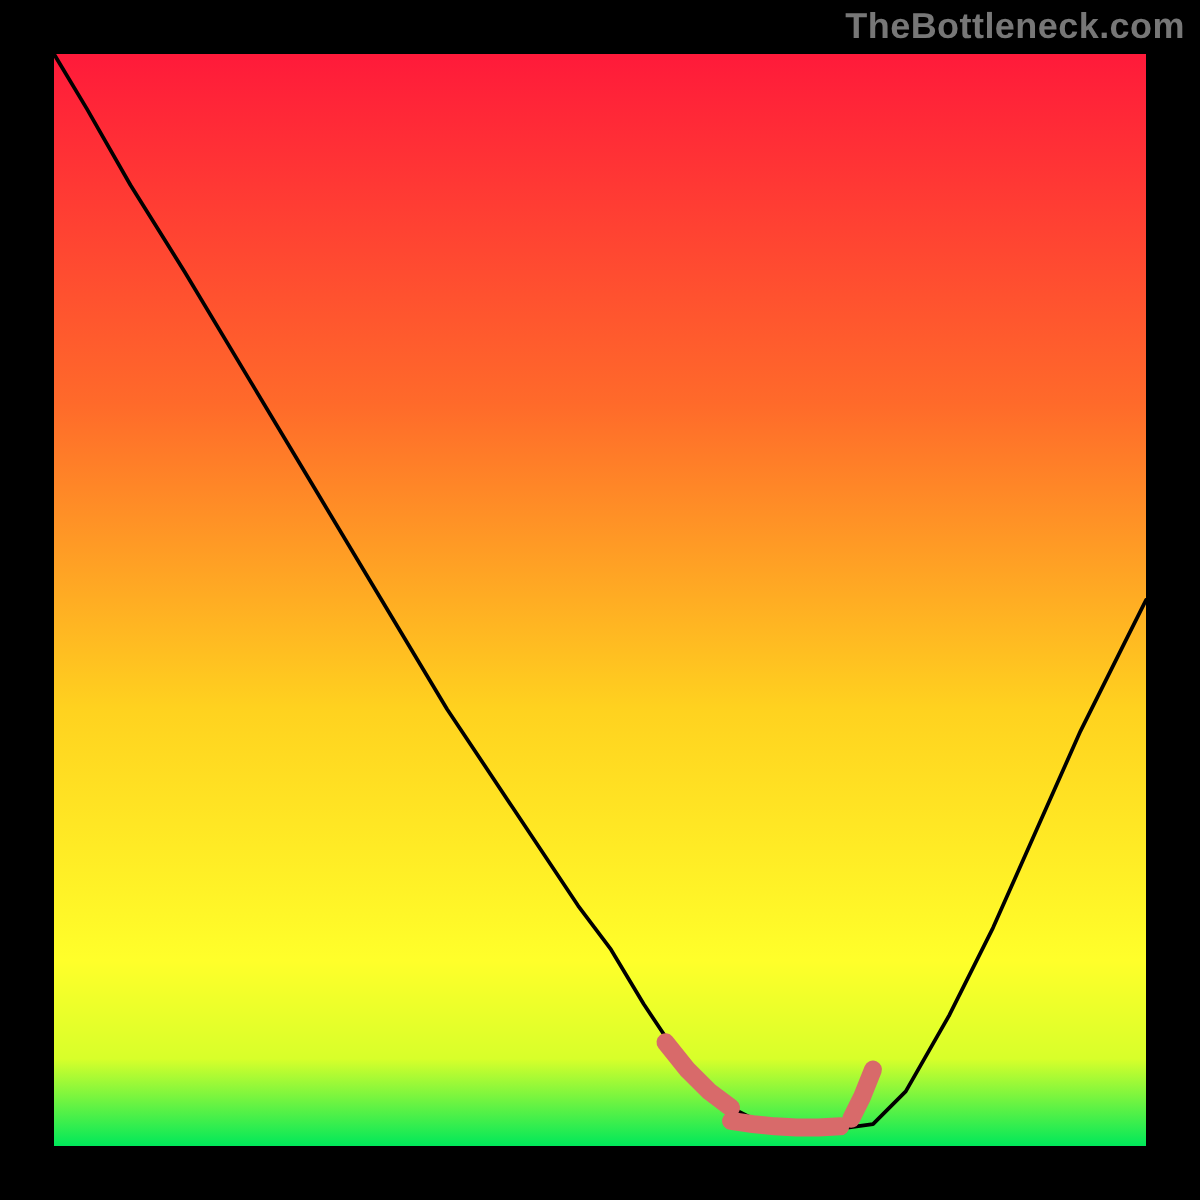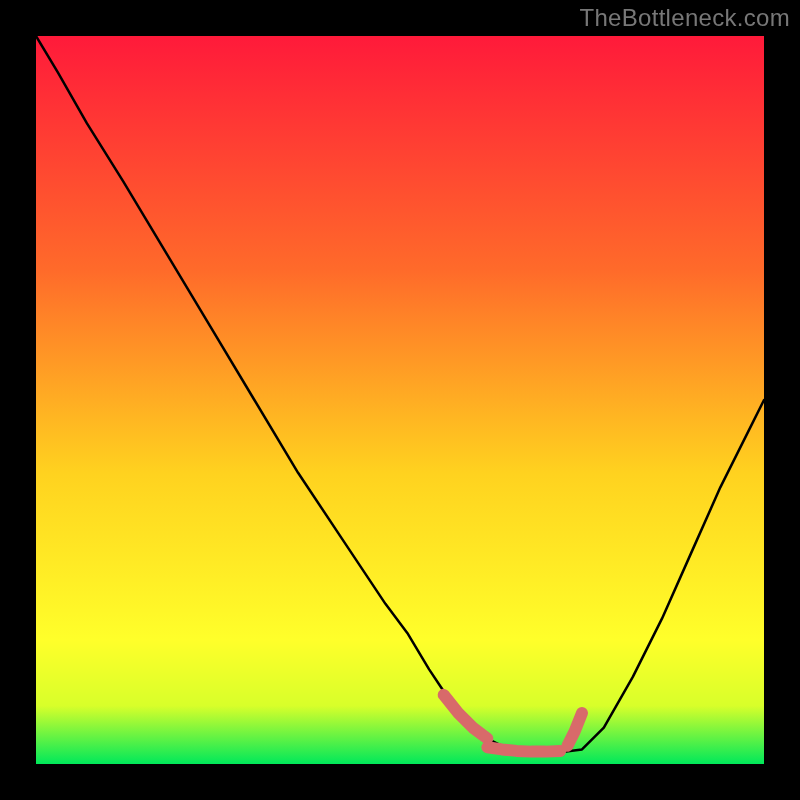--- a/index.html
+++ b/index.html
@@ -16,21 +16,21 @@
     height: 800px;
     background: #000;
   }
   .watermark {
     position: absolute;
     top: 4px;
     right: 10px;
     color: #777;
     font-family: Arial, Helvetica, sans-serif;
     font-size: 24px;
-    font-weight: 400;
+    font-weight: 700;
     letter-spacing: 0.3px;
     z-index: 5;
   }
   .plot-area {
     position: absolute;
     left: 36px;
     top: 36px;
     width: 728px;
     height: 728px;
   }

